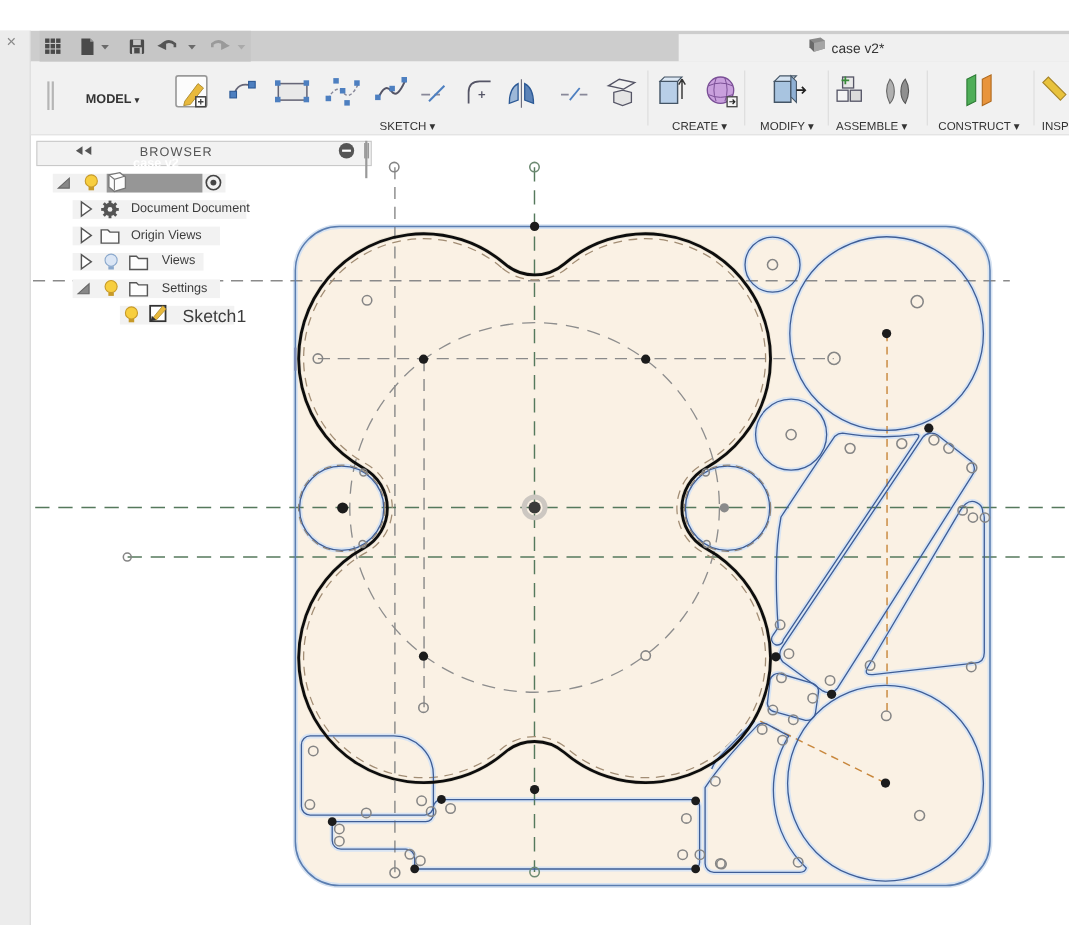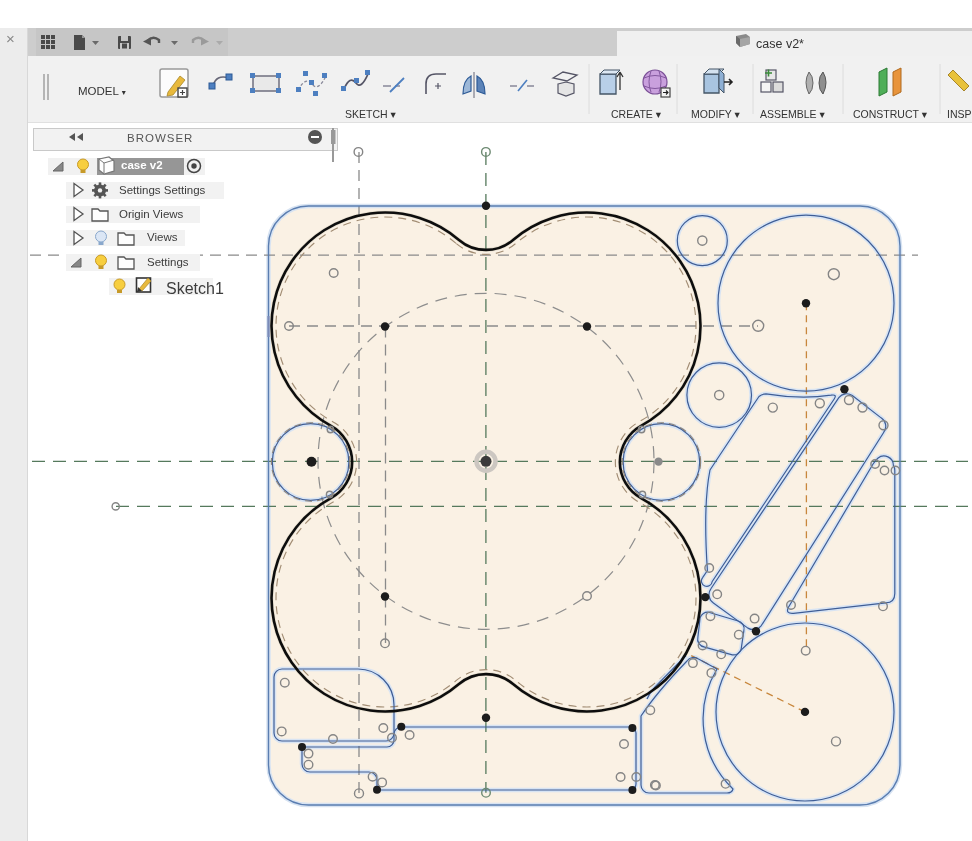--- a/index.html
+++ b/index.html
@@ -164,21 +164,21 @@
 </svg>
 <svg class="abs" width="120" height="25" style="left:722px;top:31px;z-index:7" xmlns="http://www.w3.org/2000/svg">
  <path d="M 14,5 L 24,3 L 28,6 L 28,13 L 18,16 L 14,12 Z" fill="#8a8a8a"></path>
  <path d="M 14,5 L 18,8 L 18,16 L 14,12 Z" fill="#6a6a6a"></path>
     <path d="M 18,8 L 28,6 L 28,13 L 18,16 Z" fill="#a5a5a5"></path>
  <text x="34" y="17" font-size="12.5" fill="#333">case v2*</text>
 </svg>
 <div class="abs" style="left:28px;top:56px;width:944px;height:67px;background:#f1f1f1;z-index:5;border-bottom:1px solid #e0e0e0"></div>
 <div class="abs" style="left:43px;top:74px;width:2px;height:26px;background:#b5b5b5;z-index:6"></div>
 <div class="abs" style="left:47px;top:74px;width:2px;height:26px;background:#b5b5b5;z-index:6"></div>
-<div class="abs" style="left:78px;top:85px;font-size:11.5px;font-weight:normal;color:#333;z-index:6">MODEL <span style="font-size:8px">▾</span></div>
+<div class="abs" style="left:78px;top:85px;font-size:11.5px;font-weight:bold;color:#333;z-index:6">MODEL <span style="font-size:8px">▾</span></div>
 <svg class="abs" width="944" height="67" style="left:28px;top:56px;z-index:6" xmlns="http://www.w3.org/2000/svg">
 
  <g stroke="#dcdcdc" stroke-width="1">
       <line x1="561" y1="8" x2="561" y2="58"></line>
       <line x1="649" y1="8" x2="649" y2="58"></line>
       <line x1="725" y1="8" x2="725" y2="58"></line>
       <line x1="815" y1="8" x2="815" y2="58"></line>
       <line x1="912" y1="8" x2="912" y2="58"></line>
     </g>
 
@@ -268,23 +268,23 @@
       <path d="M 53,11 l -6,4 6,4 z"></path>
     </g>
  <text x="97" y="19.5" font-size="11.5" fill="#555" letter-spacing="1">BROWSER</text>
  <circle cx="285" cy="15" r="7" fill="#555"></circle>
     <rect x="281" y="14" width="8" height="2" fill="#fff"></rect>
  <rect x="301" y="8" width="1.5" height="14" fill="#999"></rect>
     <rect x="304" y="8" width="1.5" height="14" fill="#999"></rect>
 </svg>
 <div class="abs" style="left:48px;top:157.5px;width:157px;height:17px;background:#f1f1f1;z-index:6"></div>
 <div class="abs" style="left:97px;top:157.5px;width:87px;height:17px;background:#969696;z-index:7"></div>
-<div class="abs" style="left:121px;top:159px;font-size:11.5px;font-weight:bold;color:#fff;z-index:8">case v2</div>
+<div class="abs" style="left:121px;top:143px;font-size:11.5px;font-weight:bold;color:#fff;z-index:8">case v2</div>
 <div class="abs" style="left:66px;top:182px;width:158px;height:16.5px;background:#f2f2f2;z-index:6"></div>
-<div class="abs" style="left:119px;top:183.5px;font-size:11.5px;color:#3c3c3c;z-index:7">Settings Settings</div>
+<div class="abs" style="left:119px;top:183.5px;font-size:11.5px;color:#3c3c3c;z-index:7">Document Document</div>
 <div class="abs" style="left:66px;top:206px;width:134px;height:16.5px;background:#f2f2f2;z-index:6"></div>
 <div class="abs" style="left:119px;top:207.5px;font-size:11.5px;color:#3c3c3c;z-index:7">Origin Views</div>
 <div class="abs" style="left:66px;top:229.5px;width:119px;height:16.5px;background:#f2f2f2;z-index:6"></div>
 <div class="abs" style="left:147px;top:231px;font-size:11.5px;color:#3c3c3c;z-index:7">Views</div>
 <div class="abs" style="left:66px;top:254px;width:134px;height:16.5px;background:#f2f2f2;z-index:6"></div>
 <div class="abs" style="left:147px;top:255.5px;font-size:11.5px;color:#3c3c3c;z-index:7">Settings</div>
 <div class="abs" style="left:109px;top:278px;width:104px;height:16.5px;background:#f2f2f2;z-index:6"></div>
 <div class="abs" style="left:166px;top:279.5px;font-size:16px;color:#3c3c3c;z-index:7">Sketch1</div>
 <svg class="abs" width="230" height="180" style="left:40px;top:150px;z-index:8" xmlns="http://www.w3.org/2000/svg">
 

